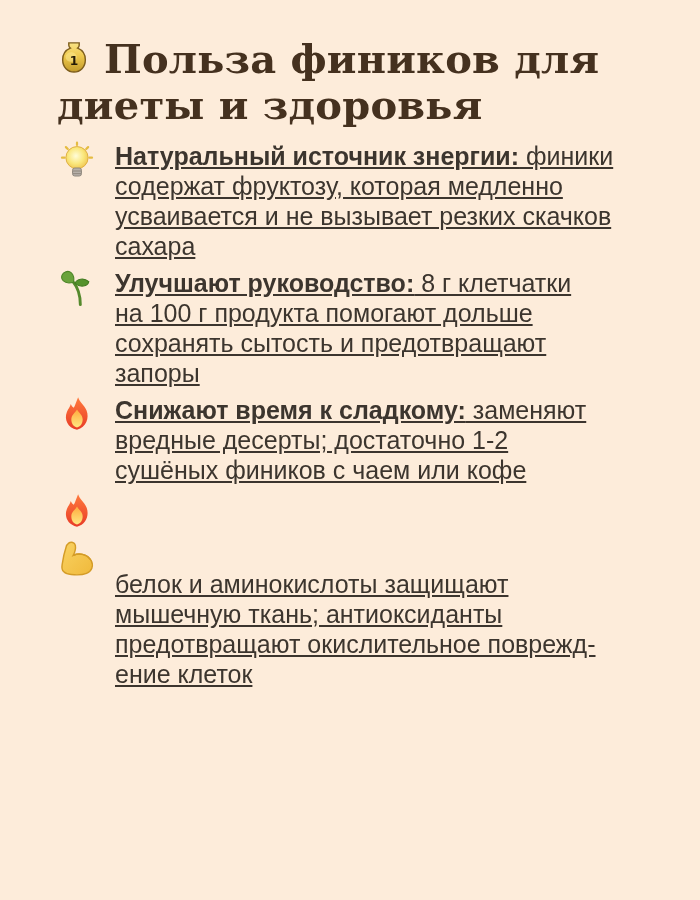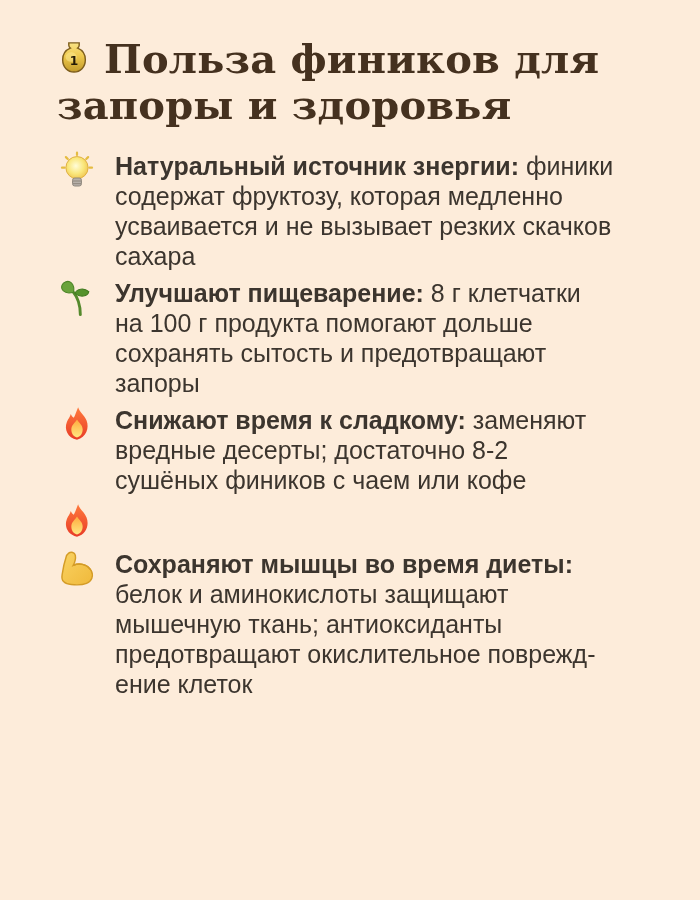--- a/index.html
+++ b/index.html
@@ -26,21 +26,21 @@
 
   .intro {
     margin-top:19px;
     font-size:25px;
     line-height:31px;
     white-space:pre;
     color:#3c352e;
   }
   .b { font-weight:bold; }
 
-  .benefits { list-style:none; margin-top:23px; }
+  .benefits { list-style:none; margin-top:13px;text-decoration:underline; }
   .benefit { display:flex; margin-bottom:7px; }
   .benefit-icon { flex:0 0 58px; width:58px; padding-top:0px; }
   .benefit-icon svg { width:40px; height:40px; display:block; margin-left:0px; }
   .benefit-text {
     font-size:25px;
     line-height:30px;
     white-space:pre;
     color:#3c352e;
   }
 </style>
@@ -53,21 +53,21 @@
             <linearGradient id="gp" x1="0" y1="0" x2="0" y2="1">
       <stop offset="0" stop-color="#f9e386"></stop>
               <stop offset="0.45" stop-color="#eec84c"></stop>
               <stop offset="1" stop-color="#c29a2a"></stop>
     </linearGradient>
           </defs>
     <path d="M12.5 2 h11 v2.6 c0 1.3 -0.6 2.2 -1.6 2.9 C26.5 9.4 30 13.6 30 19.8 c0 8 -5.4 13 -12 13 c-6.6 0 -12 -5 -12 -13 c0 -6.2 3.5 -10.4 8.1 -12.3 c-1 -0.7 -1.6 -1.6 -1.6 -2.9 Z" fill="url(#gp)" stroke="#7e5e1c" stroke-width="1.5"></path>
     <ellipse cx="15" cy="17" rx="6" ry="5" fill="#fbe98f" opacity="0.55"></ellipse>
     <text x="18" y="25.5" font-size="13" font-weight="bold" text-anchor="middle" fill="#241a06" font-family="DejaVu Sans, sans-serif">1</text>
   </svg></span><span>Польза фиников для
-запоры и здоровья</span></h1>
+диеты и здоровья</span></h1>
 
 
   <ul class="benefits" id="benefits-list">
       <li class="benefit">
         <span class="benefit-icon">
           <svg viewBox="0 0 36 36">
     <defs>
               <radialGradient id="gb" cx="0.45" cy="0.42" r="0.65">
       <stop offset="0" stop-color="#fffcd9"></stop>
                 <stop offset="0.55" stop-color="#fae77c"></stop>
@@ -93,21 +93,21 @@
 сахара</span></p>
       </li>
       <li class="benefit">
         <span class="benefit-icon">
           <svg viewBox="0 0 36 36">
     <path d="M21 33 C21 26 20 19 14.5 12.5" fill="none" stroke="#55892c" stroke-width="2.6" stroke-linecap="round"></path>
     <path d="M15 12.8 C6 15.4 1.8 9.2 5.8 4.6 C11.5 0.6 16 5.2 15 12.8 Z" fill="#6aa33b" stroke="#4c8527" stroke-width="1"></path>
     <path d="M16.2 13.8 C21 17.8 27.6 16.8 28.6 12.2 C24.2 8.6 17.8 9.8 16.2 13.8 Z" fill="#55932c" stroke="#417c20" stroke-width="1"></path>
   </svg>
         </span>
-        <p class="benefit-text"><span class="b">Улучшают пищеварение:</span><span> 8 г клетчатки
+        <p class="benefit-text"><span class="b">Улучшают руководство:</span><span> 8 г клетчатки
 на 100 г продукта помогают дольше
 сохранять сытость и предотвращают
 запоры</span></p>
       </li>
       <li class="benefit">
         <span class="benefit-icon">
           <svg viewBox="0 0 36 36">
     <defs>
       <linearGradient id="gf1" x1="0" y1="0" x2="0" y2="1">
         <stop offset="0" stop-color="#ff7a3d"></stop>
@@ -116,21 +116,21 @@
       <linearGradient id="gf2" x1="0" y1="0" x2="0" y2="1">
         <stop offset="0" stop-color="#ffab3e"></stop>
                 <stop offset="1" stop-color="#ffe781"></stop>
       </linearGradient>
     </defs>
     <path d="M19 2 c1.4 4.8 5.6 6.9 7.6 11.9 c2.6 6.6 -0.2 15.2 -8.6 17.3 C9.4 29.4 6.3 21.7 8.9 15.2 c1.1 -2.7 2.9 -4.3 3.5 -7 c0.8 1.6 1.3 2.6 2.7 3.3 C16.4 9.2 17.5 5.6 19 2 Z" fill="url(#gf1)"></path>
     <path d="M18 13 c1.9 3.5 5.1 4.6 5.1 9.1 c0 4 -2.3 6.6 -5.1 7.1 c-2.8 -0.5 -5.1 -3.1 -5.1 -7.1 c0 -4.5 3.2 -5.6 5.1 -9.1 Z" fill="url(#gf2)"></path>
   </svg>
         </span>
         <p class="benefit-text"><span class="b">Снижают время к сладкому:</span><span> заменяют
-вредные десерты; достаточно 8-2
+вредные десерты; достаточно 1-2
 сушёных фиников с чаем или кофе</span></p>
       </li>
       <li class="benefit">
         <span class="benefit-icon">
           <svg viewBox="0 0 36 36">
     <defs>
       <linearGradient id="gf1" x1="0" y1="0" x2="0" y2="1">
         <stop offset="0" stop-color="#ff7a3d"></stop>
                 <stop offset="1" stop-color="#e83c27"></stop>
       </linearGradient>
@@ -150,20 +150,20 @@
     <defs>
               <linearGradient id="ga" x1="0" y1="0" x2="1" y2="1">
       <stop offset="0" stop-color="#f9d262"></stop>
                 <stop offset="1" stop-color="#f0b93b"></stop>
     </linearGradient>
             </defs>
     <path d="M10.2 4 c2.6 -2 5.8 -1 6.3 1.7 c0.5 2.8 -0.1 5.6 -1.9 9.1 c5.6 -2.6 13.2 -1 16.2 4.6 c2.5 4.8 0.4 9.6 -4.2 11.5 c-3.1 1.3 -8.7 1.6 -13.8 1.1 C7 31.5 3.6 28.8 4.6 23.2 C5.6 16.2 7.4 9.4 8.6 5.8 Z" fill="url(#ga)" stroke="#d49c27" stroke-width="1.3"></path>
     <path d="M15 14.6 c5 -2.3 11.8 -1 14.9 3.8" fill="none" stroke="#d49c27" stroke-width="1.3" stroke-linecap="round"></path>
   </svg>
         </span>
-        <p class="benefit-text"><span class="b">Сохраняют мышцы во время диеты:</span><span>
+        <p class="benefit-text"><span>
 белок и аминокислоты защищают
 мышечную ткань; антиоксиданты
 предотвращают окислительное поврежд-
 ение клеток</span></p>
       </li>
     </ul>
 </div>
 
 </body></html>

